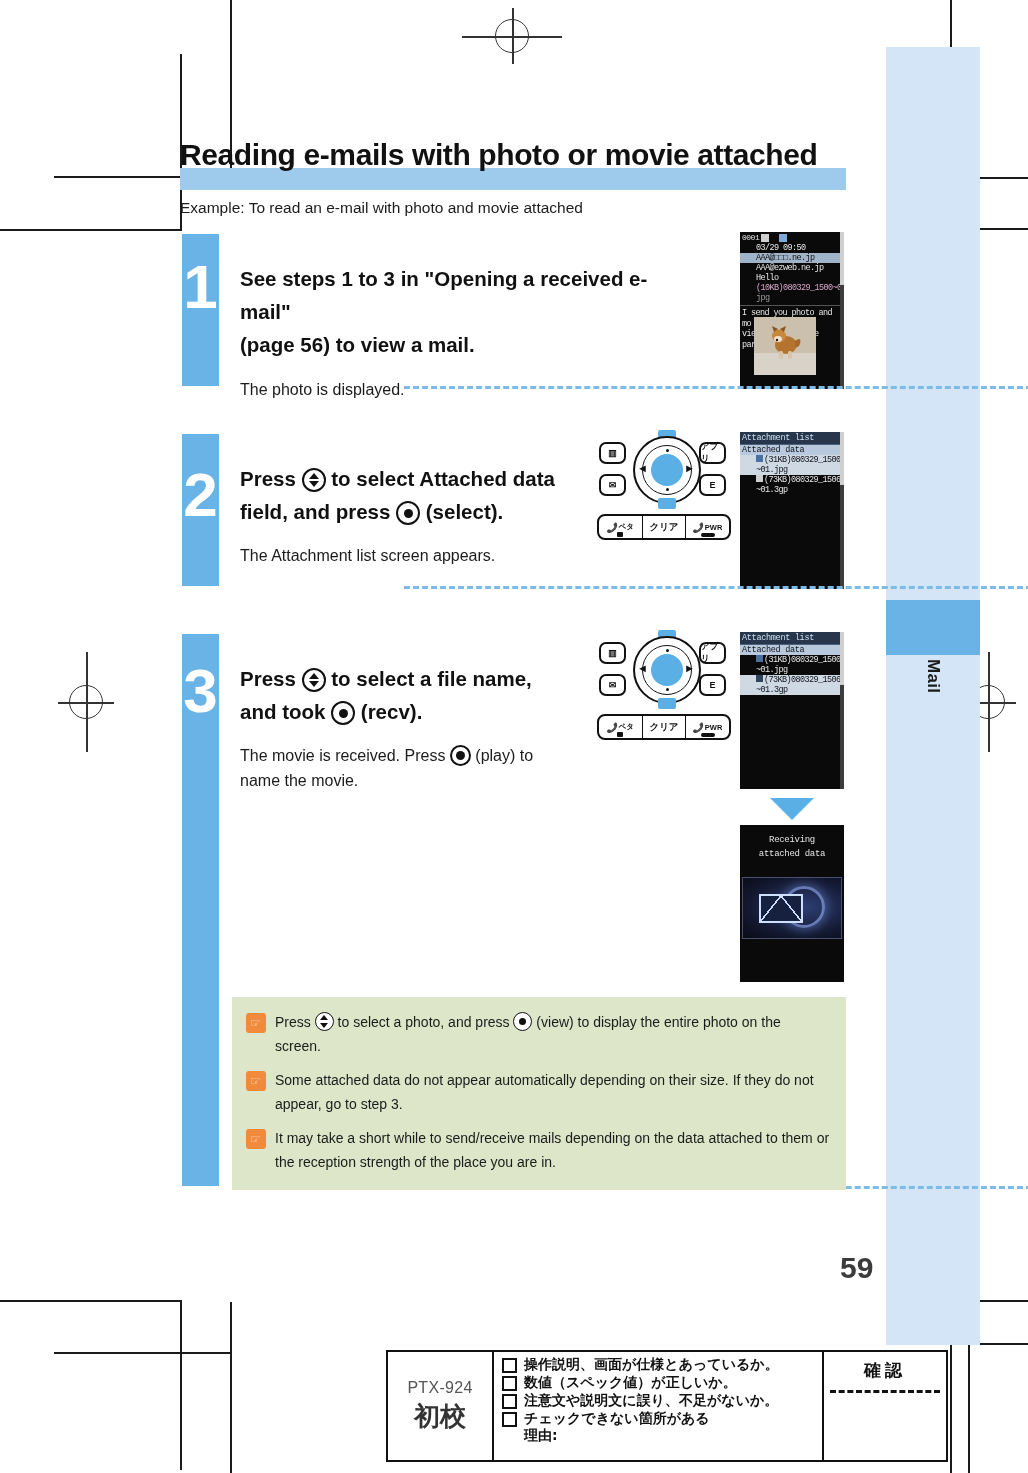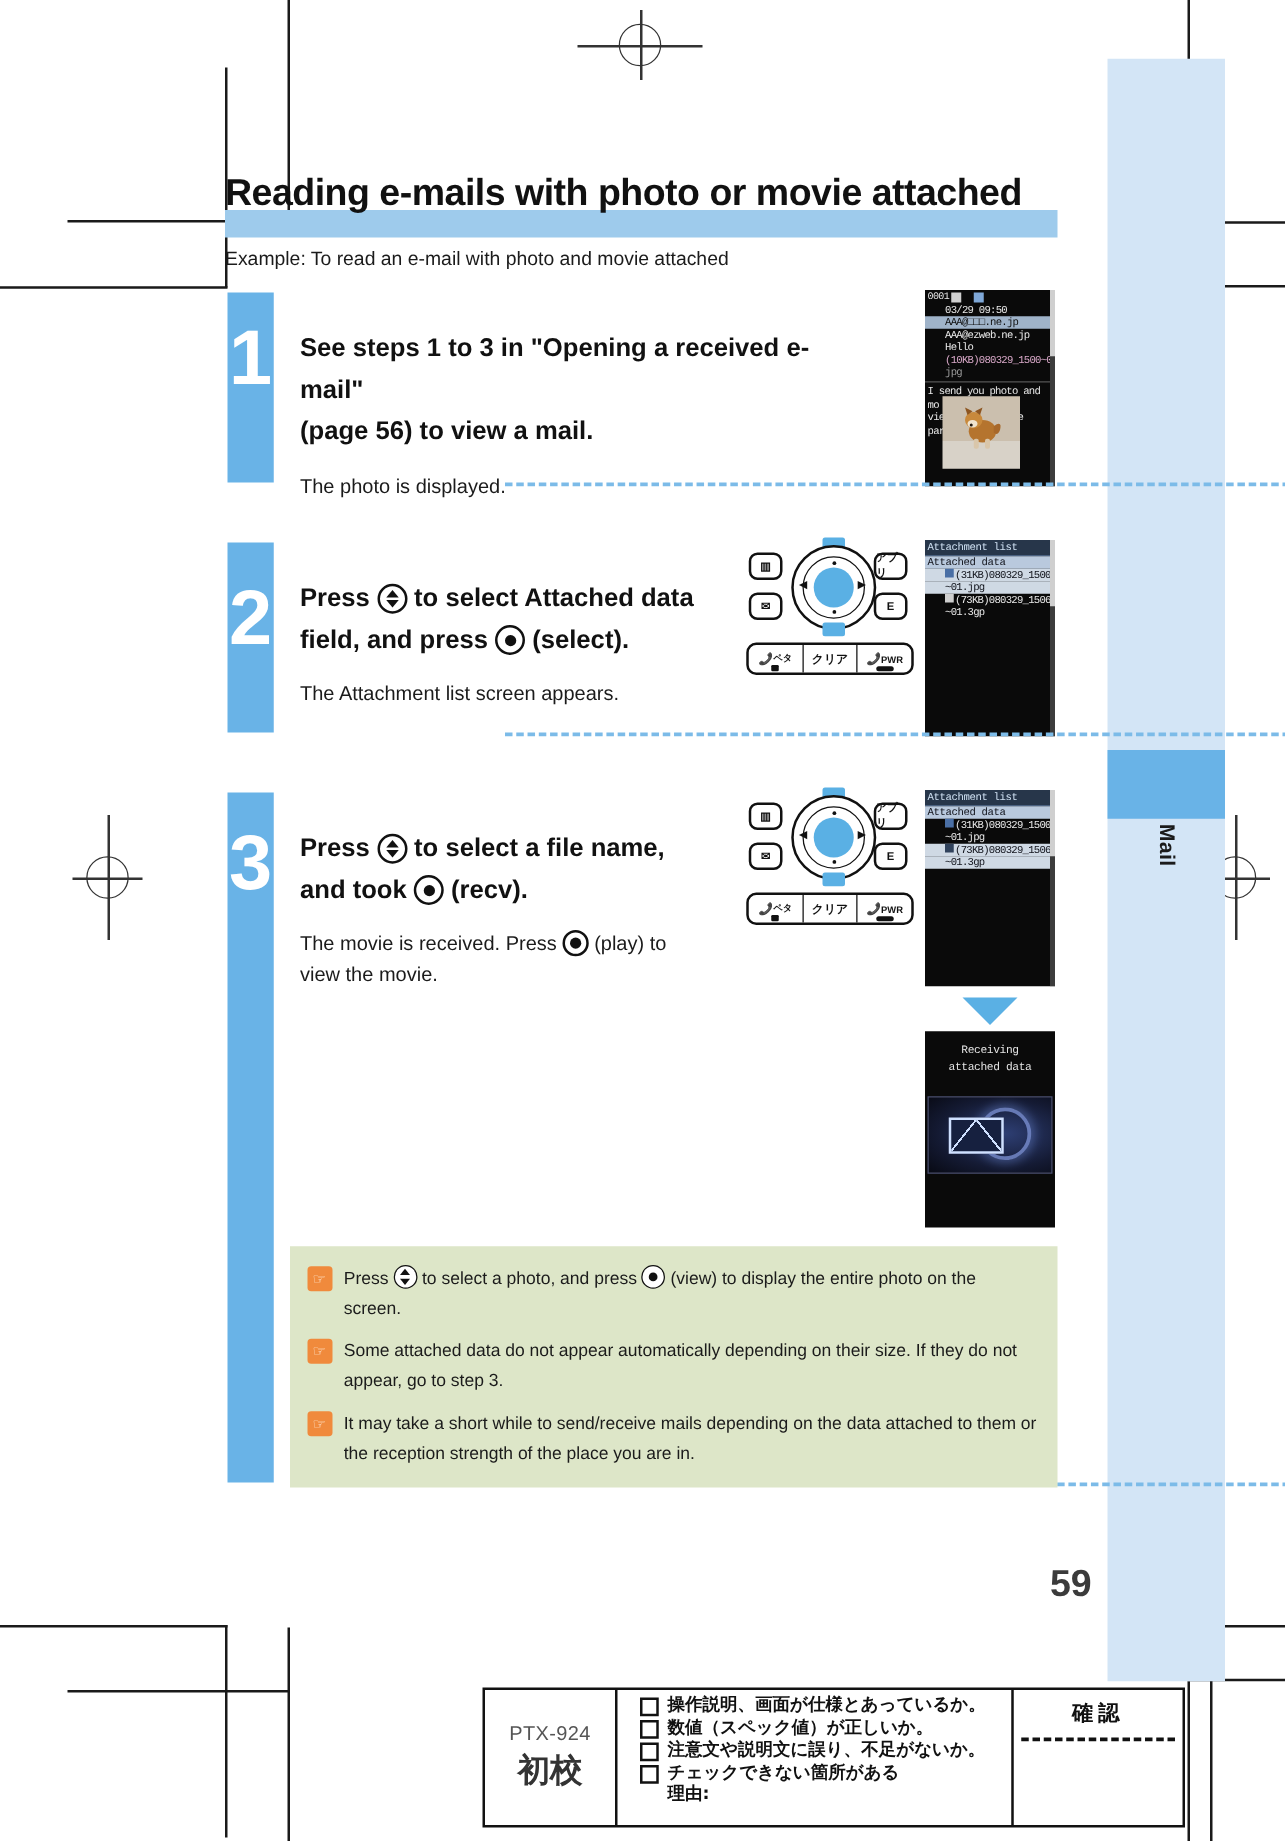--- a/index.html
+++ b/index.html
@@ -155,26 +155,26 @@
                     color:#ffe7cf; font-size:12px; line-height:14px; }
   .note-txt { font-size:14px; color:#1b1b1b; line-height:1.68; }
 
   
   #form { position:absolute; left:386px; top:1350px; width:562px; height:112px;
           border:2.5px solid #111; background:#fff; display:flex; }
   #f-left { width:106px; border-right:2.5px solid #111; display:flex;
             flex-direction:column; align-items:center; justify-content:center; gap:2px; }
   #f-code { font-size:16px; color:#555; letter-spacing:.3px; }
   #f-stage{ font-size:26px; color:#333; font-weight:bold; }
-  #f-mid  { flex:1; padding:4px 18px; }
+  #f-mid  { flex:1; padding:4px 8px; }
   .frow { display:flex; align-items:flex-start; gap:7px; margin-bottom:1px; }
   .fbox { flex:0 0 auto; width:15px; height:15px; border:2px solid #111; margin-top:2px; }
   .ftxt { font-size:14px; color:#111; line-height:1.22;
           font-family:"DejaVu Sans", sans-serif; font-weight:bold; }
-  #f-right{ width:137px; border-left:2.5px solid #111; position:relative; }
+  #f-right{ width:124px; border-left:2.5px solid #111; position:relative; }
   #f-right .lbl { text-align:center; font-size:17px; font-weight:bold; color:#111;
                   padding-top:7px; letter-spacing:4px;
                   font-family:"DejaVu Sans", sans-serif; }
   #f-right .dash{ position:absolute; left:6px; right:6px; top:38px;
                   border-top:3px dashed #111; }
 </style>
 </head>
 <body>
 
 <div id="page">
@@ -350,21 +350,21 @@
       <div class="stepmain">
         <div>
           <span>Press </span><span class="keyud"><i class="up"></i><i class="dn"></i></span><span> to select a file name,</span>
         </div>
         <div>
           <span>and took </span><span class="keyctr"><i class="dot"></i></span><span> (recv).</span>
         </div>
       </div>
       <div class="stepsub">
         <span>The movie is received. Press </span><span class="keyctr" style="vertical-align:-5px;width:21px;height:21px;"><i class="dot"></i></span><span> (play) to</span>
-        <div>view the movie.</div>
+        <div>name the movie.</div>
       </div>
     </div>
 
     <div class="keypad" style="left:413px;top:0;">
       <div class="kp-upb"></div>
       <div class="kp-ring"></div>
       <div class="kp-ring2"></div>
       <div class="kp-ctr"></div>
       <div class="kp-dnb"></div>
       <div class="kp-dotu"></div>

